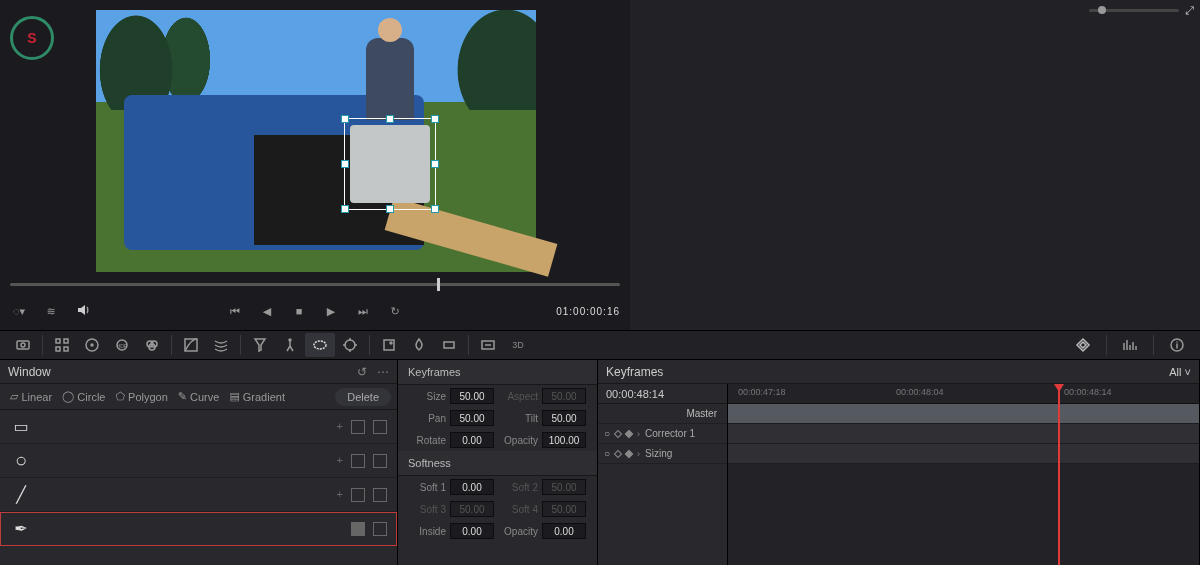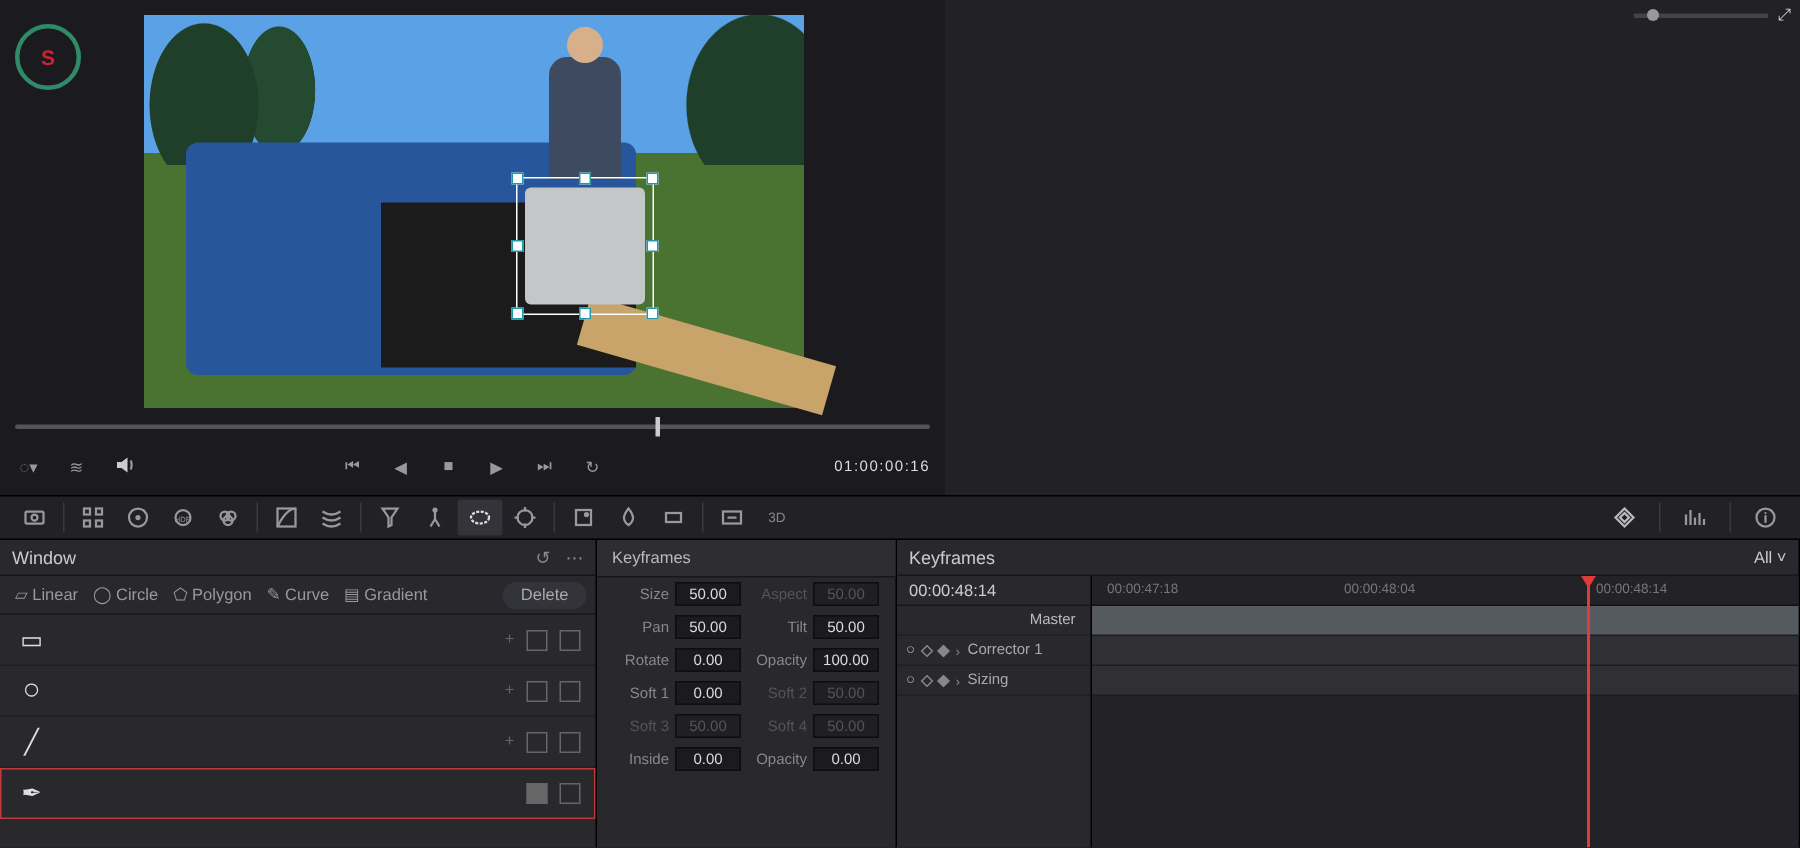--- a/index.html
+++ b/index.html
@@ -356,20 +356,21 @@
         <input value="50.00" style="">
         <span class="lbl">Tilt</span>
         <input value="50.00" style="">
       </div>
       <div class="prm">
         <span class="lbl">Rotate</span>
         <input value="0.00" style="">
         <span class="lbl">Opacity</span>
         <input value="100.00" style="">
       </div>
+      <div class="section-title">Softness</div>
       <div class="prm">
         <span class="lbl">Soft 1</span>
         <input value="0.00" style="">
         <span class="lbl dim">Soft 2</span>
         <input class="dim" value="50.00" style="">
       </div>
       <div class="prm">
         <span class="lbl dim">Soft 3</span>
         <input class="dim" value="50.00" style="">
         <span class="lbl dim">Soft 4</span>

